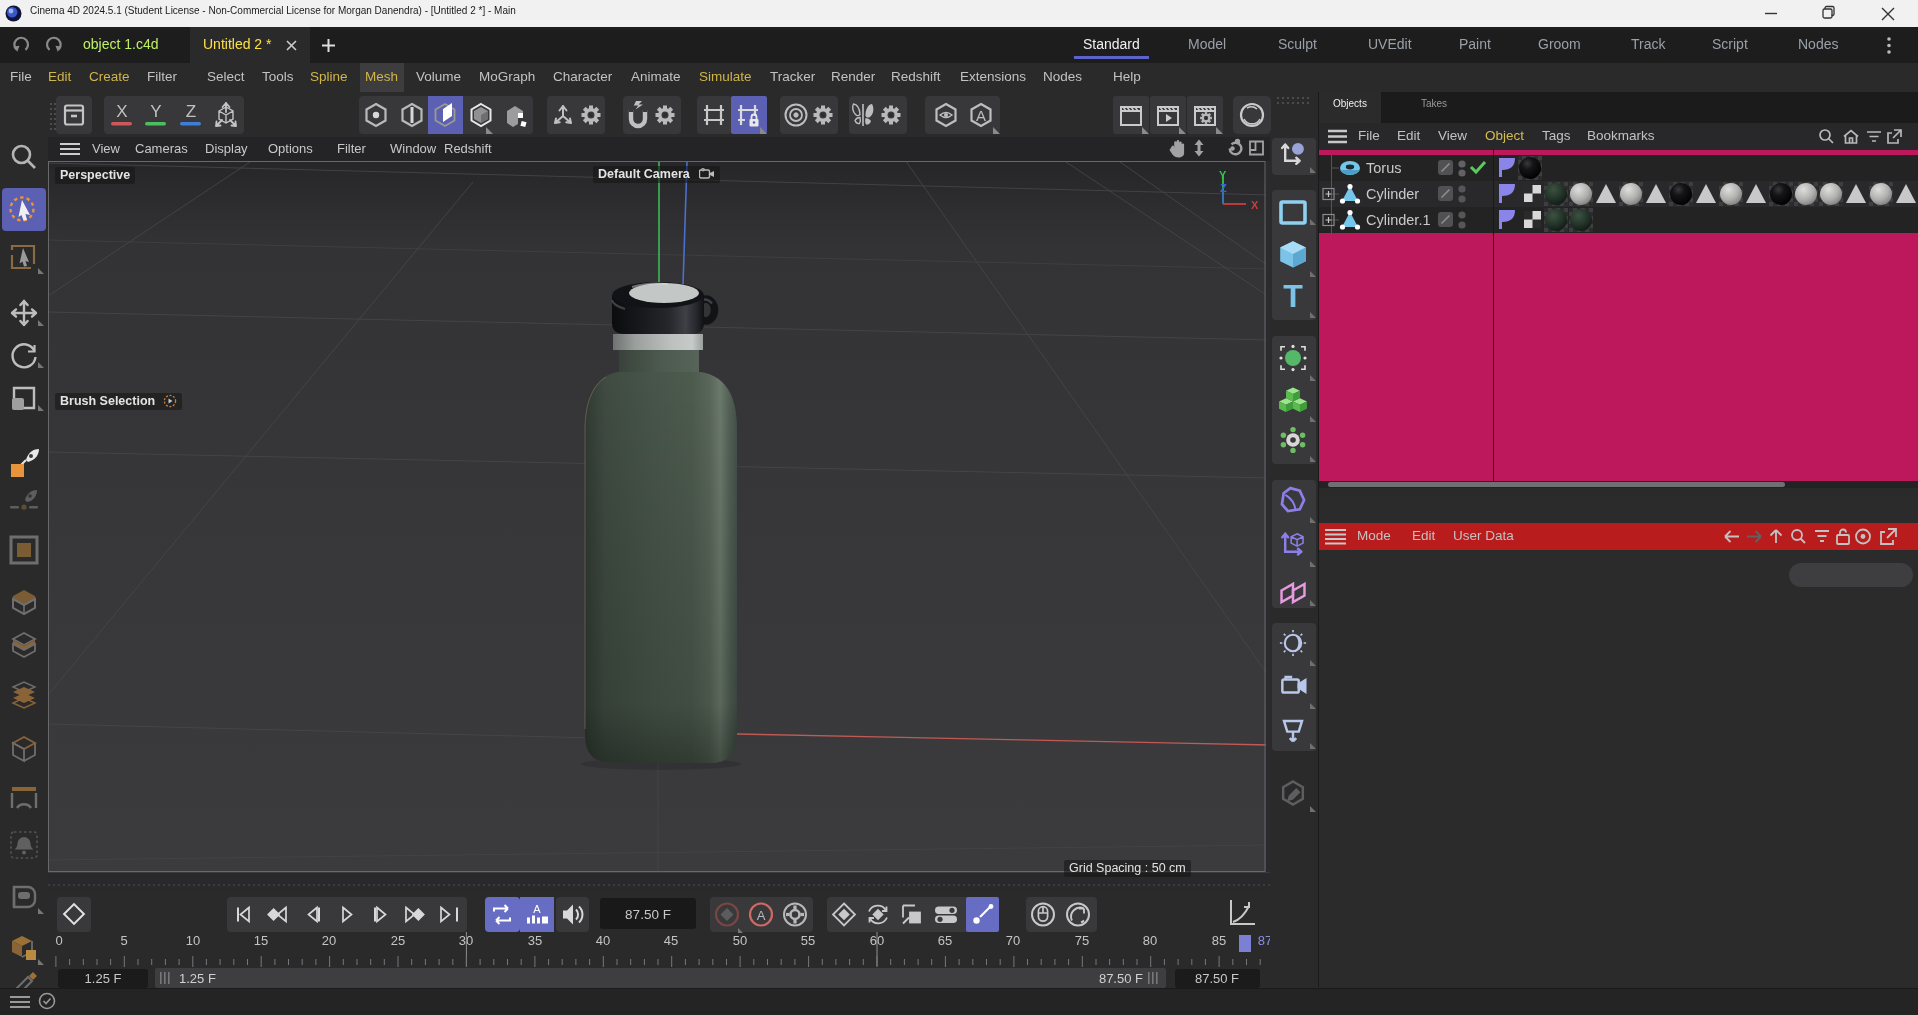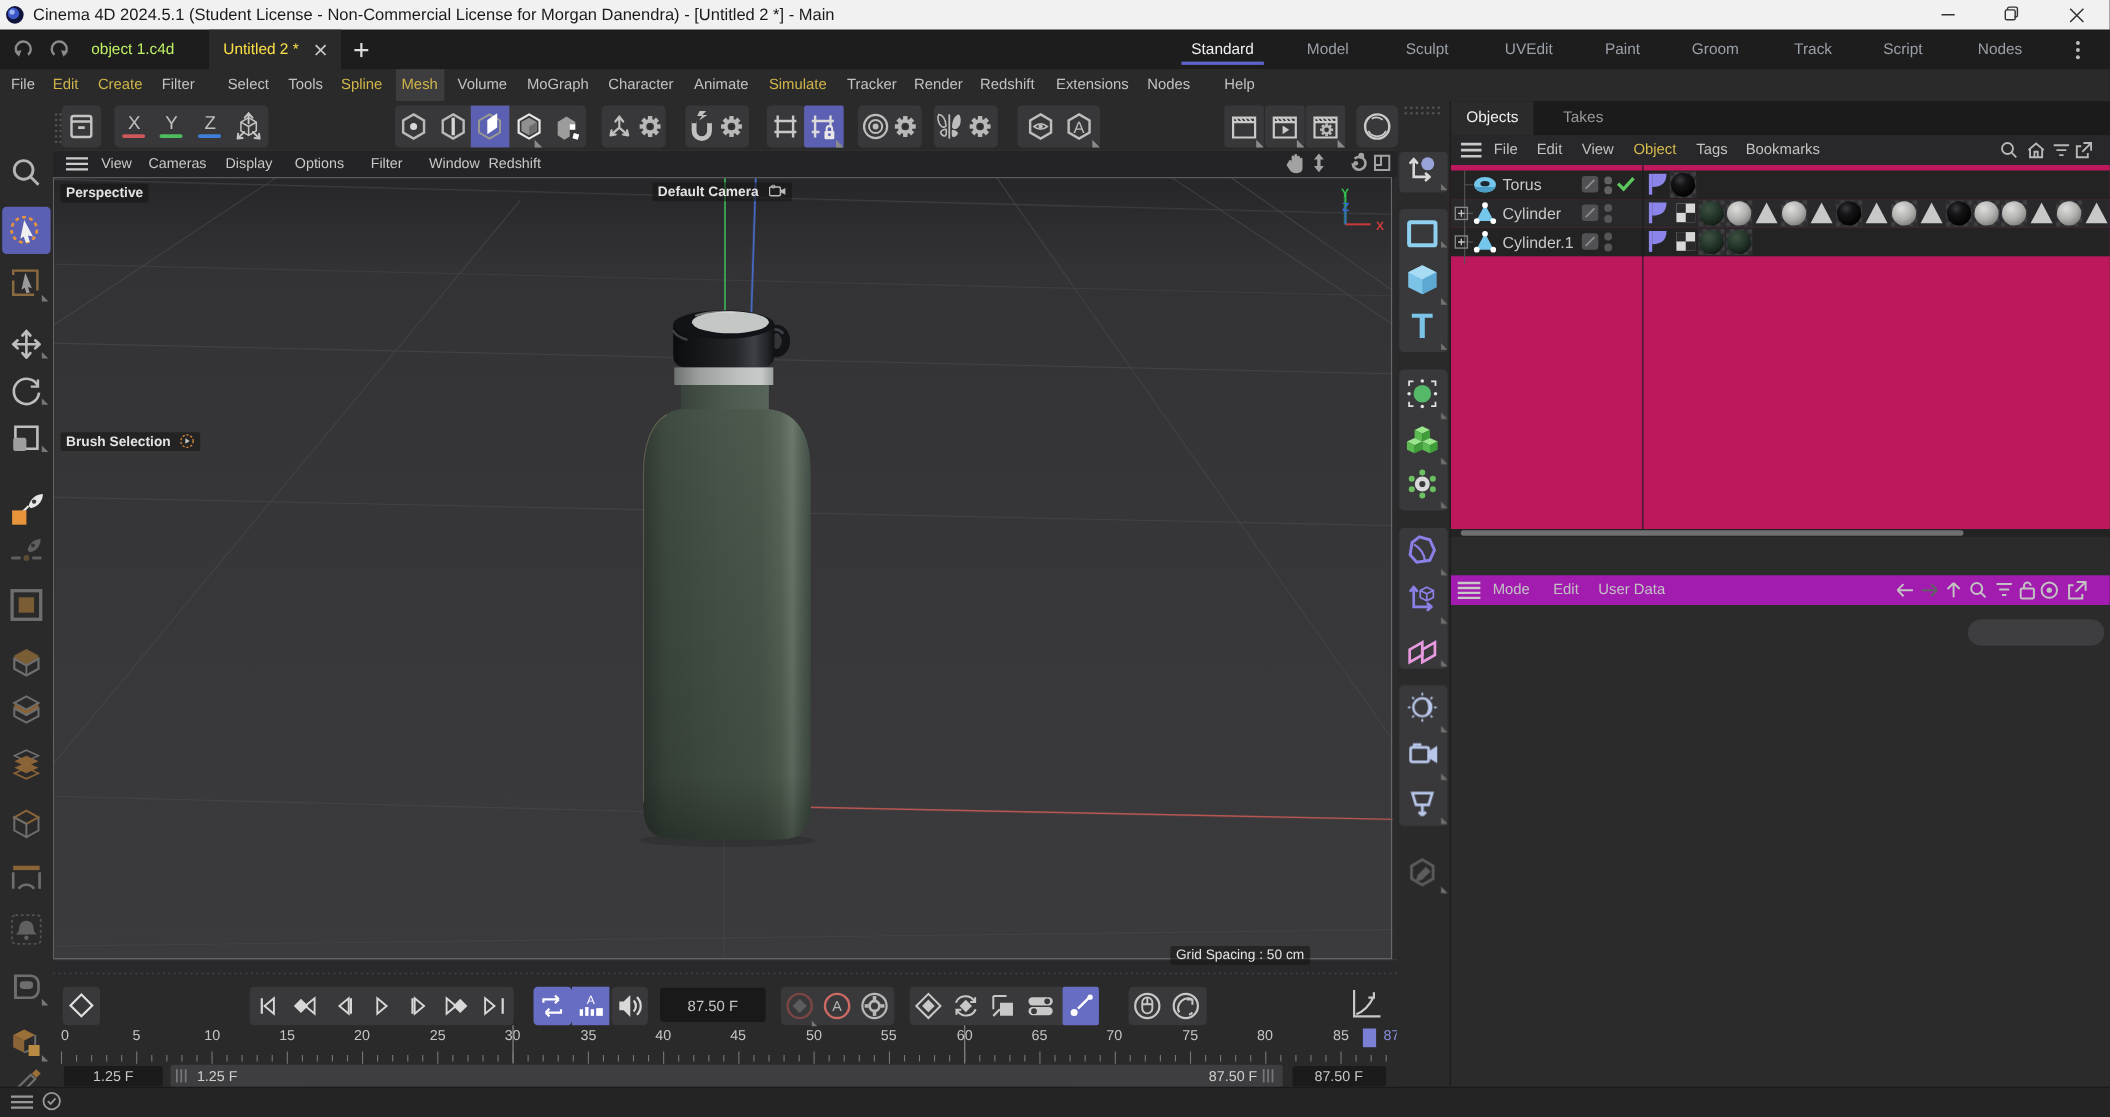--- a/index.html
+++ b/index.html
@@ -4,21 +4,21 @@
 <style>
 * { margin:0; padding:0; box-sizing:border-box; }
 html,body { width:1918px; height:1015px; overflow:hidden; background:#2a2a2b;
   font-family:"Liberation Sans", sans-serif; }
 #app { position:relative; width:1918px; height:1015px; background:#2a2a2b; }
 .abs { position:absolute; }
 svg { display:block; }
 .txt { position:absolute; white-space:nowrap; }
 
 
-#titlebar { position:absolute; left:0; top:0; width:1918px; height:27px; background:#f2f1f1; color:#1a1a1a; font-size:15px; }
+#titlebar { position:absolute; left:0; top:0; width:1918px; height:27px; background:#f2f1f1; color:#1a1a1a; font-size:10px; }
 #titlebar .title { position:absolute; left:30px; top:5px; }
 
 
 #tabbar { position:absolute; left:0; top:27px; width:1918px; height:36px; background:#1d1d1d; color:#bbb; font-size:14px; }
 #tab-active { position:absolute; left:190px; top:0; width:120px; height:36px; background:#2a2a2b; color:#fde047; }
 
 .lay { position:absolute; top:9px; font-size:14px; color:#9aa0a8; }
 .lay.on { color:#f0f0f0; }
 
 
@@ -36,21 +36,21 @@
 #viewport { position:absolute; left:48px; top:137px; width:1222px; height:753px; background:#3b3a3d; overflow:hidden; }
 #vpmenu { position:absolute; left:48px; top:137px; width:1222px; height:24px; background:#242426; color:#c8c8c8; font-size:13px; z-index:5; }
 .vplabel { position:absolute; color:#e3e3e3; font-size:12.5px; background:rgba(20,20,20,.55); padding:1px 5px 2px; border-radius:2px; }
 
 
 #rightstrip { position:absolute; left:1270px; top:138px; width:48px; height:852px; background:#2a2a2b; }
 
 
 #rightpanel { position:absolute; left:1318px; top:92px; width:600px; height:895px; background:#2b2b2c; border-left:1px solid #1a1a1a; }
 .ptabbar { position:absolute; left:0; width:600px; height:31px; background:#1b1b1c; }
-.ptab { position:absolute; top:0; height:31px; padding:6px 14px 0; font-size:14px; color:#999; }
+.ptab { position:absolute; top:0; height:31px; padding:6px 14px 0; font-size:10px; color:#999; }
 .ptab.on { background:#2b2b2c; color:#f0f0f0; }
 .pmenu { font-size:13.5px; color:#c2c2c2; }
 
 
 #timeline { position:absolute; left:48px; top:890px; width:1222px; height:98px; background:#2a2a2b; }
 
 #bottombar { position:absolute; left:0; top:988px; width:1918px; height:27px; background:#242425; border-top:1px solid #1a1a1a; }
 </style>
 </head>
 <body>
@@ -849,21 +849,21 @@
       <use href="#thumbG" x="225" y="1"></use>
       <use href="#thumbG" x="250" y="1"></use>
     </svg>
   </div>
 
   <div class="abs" style="left:0;top:389px;width:600px;height:7px;background:#232324">
     <div class="abs" style="left:9px;top:1px;width:457px;height:5px;background:#707072;border-radius:3px"></div>
   </div>
   <div class="abs" style="left:0;top:396px;width:600px;height:7px;background:#2a2a2b"></div>
 
-  <div class="abs" style="left:0;top:431px;width:600px;height:27px;background:#a21caf">
+  <div class="abs" style="left:0;top:431px;width:600px;height:27px;background:#b91c1c">
     <svg class="abs" style="left:6px;top:5px" width="21" height="17" viewBox="0 0 21 17">
       <path d="M0 2 H21 M0 6.5 H21 M0 11 H21 M0 15.5 H21" stroke="#c8c8c8" stroke-width="2.2"></path>
     </svg>
     <span class="pmenu abs" style="left:38px;top:5px">Mode</span>
     <span class="pmenu abs" style="left:93px;top:5px">Edit</span>
     <span class="pmenu abs" style="left:134px;top:5px">User Data</span>
     <svg class="abs" style="left:404px;top:4px" width="180" height="19" viewBox="0 0 180 19">
       <g fill="none" stroke="#c2c2c2" stroke-width="1.8">
         <path d="M16 9.5 H2 M2 9.5 l5.5 -5.5 M2 9.5 l5.5 5.5"></path>
         <path d="M24 9.5 H38 M38 9.5 l-5.5 -5.5 M38 9.5 l-5.5 5.5" stroke="#616163"></path>

